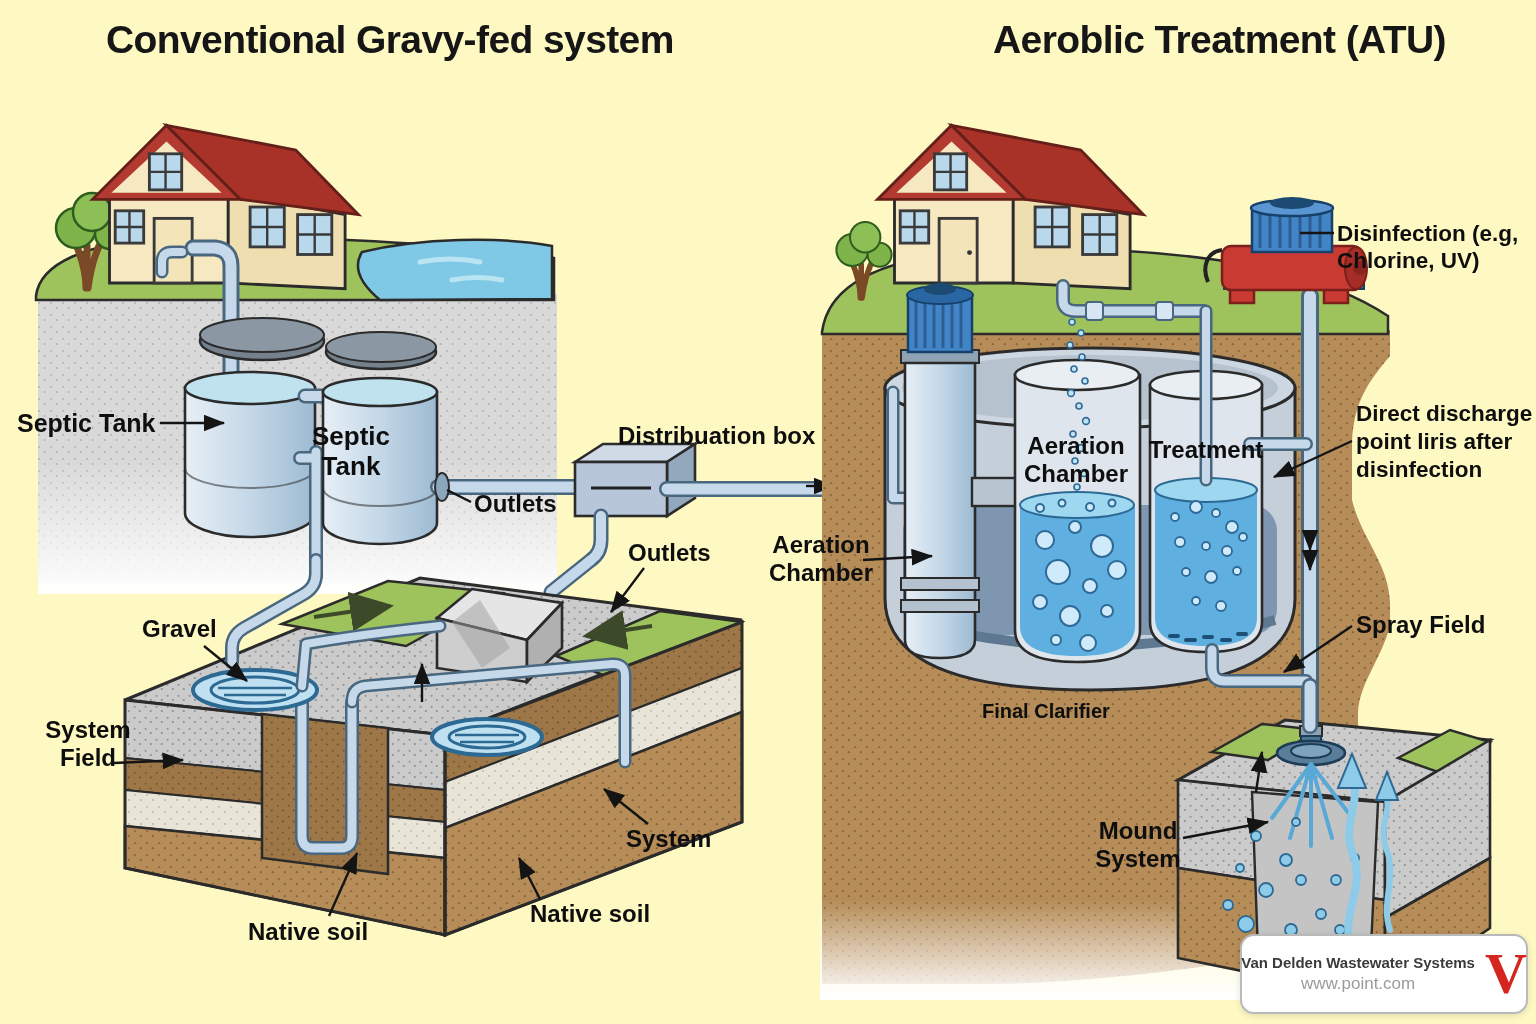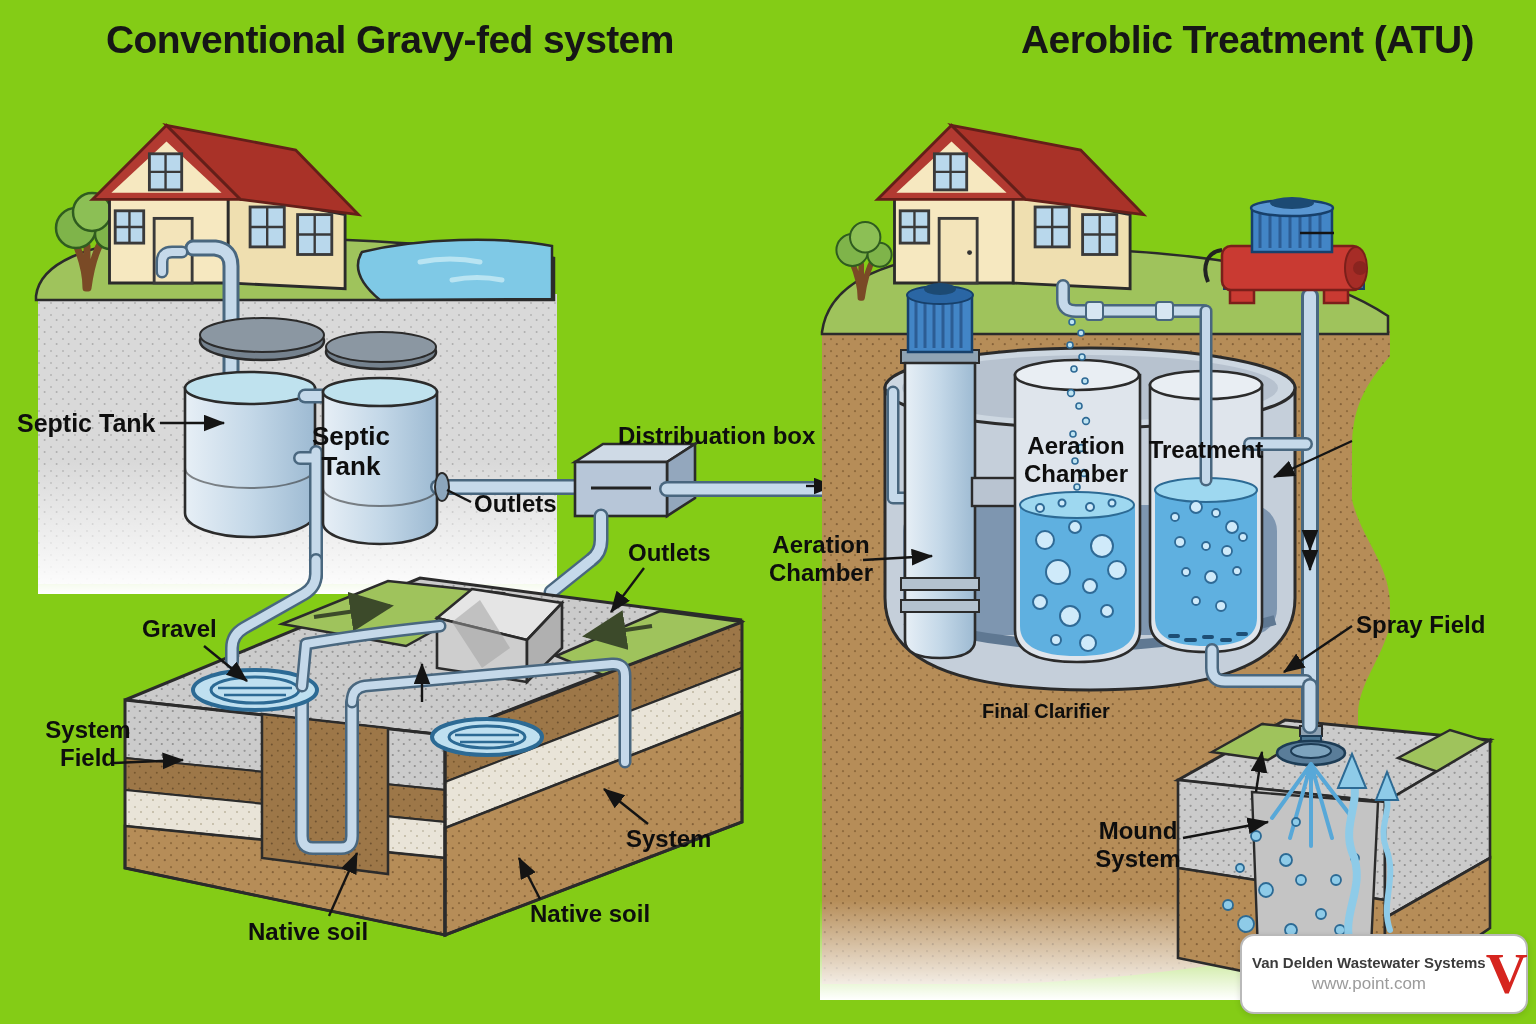--- a/index.html
+++ b/index.html
@@ -1,27 +1,27 @@
 <!DOCTYPE html>
 <html><head>
 <meta charset="utf-8">
 <style>
   html,body{margin:0;padding:0;background:#fff}
-  .stage{position:relative;width:1536px;height:1024px;background:#84cc16;overflow:hidden;
+  .stage{position:relative;width:1536px;height:1024px;background:#fef9c3;overflow:hidden;
          font-family:"Liberation Sans",sans-serif}
   svg{position:absolute;left:0;top:0}
   .ttl{position:absolute;color:#161616;font-weight:700;font-size:39px;letter-spacing:-0.6px;white-space:pre}
   .lbl{position:absolute;color:#0e0e0e;font-weight:700;font-size:24px;line-height:1.15;white-space:pre-line}
   .ctr{text-align:center;transform:translateX(-50%)}
   .pipeO{stroke:#49677f;fill:none;stroke-linecap:round;stroke-linejoin:round}
   .pipeI{stroke:#c5d9ea;fill:none;stroke-linecap:round;stroke-linejoin:round}
   .ldr{stroke:#141414;stroke-width:2.4;fill:none}
   .brand{position:absolute;left:1240px;top:934px;width:288px;height:80px;background:#fff;
          border:2px solid #b9b9b9;border-radius:14px;box-shadow:0 2px 6px rgba(0,0,0,.12);
-         display:flex;align-items:center;padding:0 10px;box-sizing:border-box}
+         display:flex;align-items:center;justify-content:center;gap:10px;padding:0 10px;box-sizing:border-box}
   .brand .txt{display:flex;flex-direction:column;align-items:center;line-height:1.25}
   .brand .co{font-size:15px;font-weight:700;color:#3b3b3b;white-space:nowrap}
   .brand .url{font-size:17px;color:#9b9b9b}
   .brand .v{font-family:"Liberation Serif",serif;font-size:58px;font-weight:700;color:#d6251f;line-height:.9}
 </style>
 </head>
 <body>
 
 <div class="stage">
 
@@ -387,40 +387,45 @@
   <line class="ldr" x1="540" y1="899" x2="519" y2="858" marker-end="url(#arr)"></line>
   <line class="ldr" x1="1300" y1="233" x2="1334" y2="233"></line>
   <line class="ldr" x1="863" y1="560" x2="932" y2="556" marker-end="url(#arr)"></line>
   <line class="ldr" x1="1352" y1="441" x2="1274" y2="477" marker-end="url(#arr)"></line>
   <line class="ldr" x1="1352" y1="626" x2="1284" y2="672" marker-end="url(#arr)"></line>
   <line class="ldr" x1="1183" y1="838" x2="1268" y2="822" marker-end="url(#arr)"></line>
 </g>
 </svg>
 
 <div class="ttl" style="left:106px;top:18px">Conventional Gravy-fed system</div>
-<div class="ttl" style="left:1021px;top:18px">Aeroblic Treatment (ATU)</div>
+<div class="ttl" style="left:993px;top:18px">Aeroblic Treatment (ATU)</div>
 
 <div class="lbl" style="left:17px;top:409px;font-size:25px">Septic Tank</div>
 <div class="lbl ctr" style="left:351px;top:422px;font-size:26px">Septic
 Tank</div>
 <div class="lbl" style="left:474px;top:490px">Outlets</div>
 <div class="lbl" style="left:618px;top:422px">Distribuation box</div>
 <div class="lbl" style="left:628px;top:539px">Outlets</div>
 <div class="lbl" style="left:142px;top:615px">Gravel</div>
 <div class="lbl ctr" style="left:88px;top:716px">System
 Field</div>
 <div class="lbl" style="left:626px;top:825px">System</div>
 <div class="lbl" style="left:248px;top:918px">Native soil</div>
 <div class="lbl" style="left:530px;top:900px">Native soil</div>
 
+<div class="lbl" style="left:1337px;top:220px;font-size:22.5px;line-height:1.22">Disinfection (e.g,
+Chlorine, UV)</div>
 <div class="lbl ctr" style="left:821px;top:531px">Aeration
 Chamber</div>
 <div class="lbl ctr" style="left:1076px;top:432px">Aeration
 Chamber</div>
 <div class="lbl ctr" style="left:1206px;top:436px">Treatment</div>
+<div class="lbl" style="left:1356px;top:400px;font-size:22.5px;line-height:1.25">Direct discharge
+point liris after
+disinfection</div>
 <div class="lbl" style="left:982px;top:700px;font-size:20px">Final Clarifier</div>
 <div class="lbl" style="left:1356px;top:611px">Spray Field</div>
 <div class="lbl ctr" style="left:1138px;top:817px">Mound
 System</div>
 
 <div class="brand">
   <div class="txt">
     <span class="co">Van Delden Wastewater Systems</span>
     <span class="url">www.point.com</span>
   </div>

